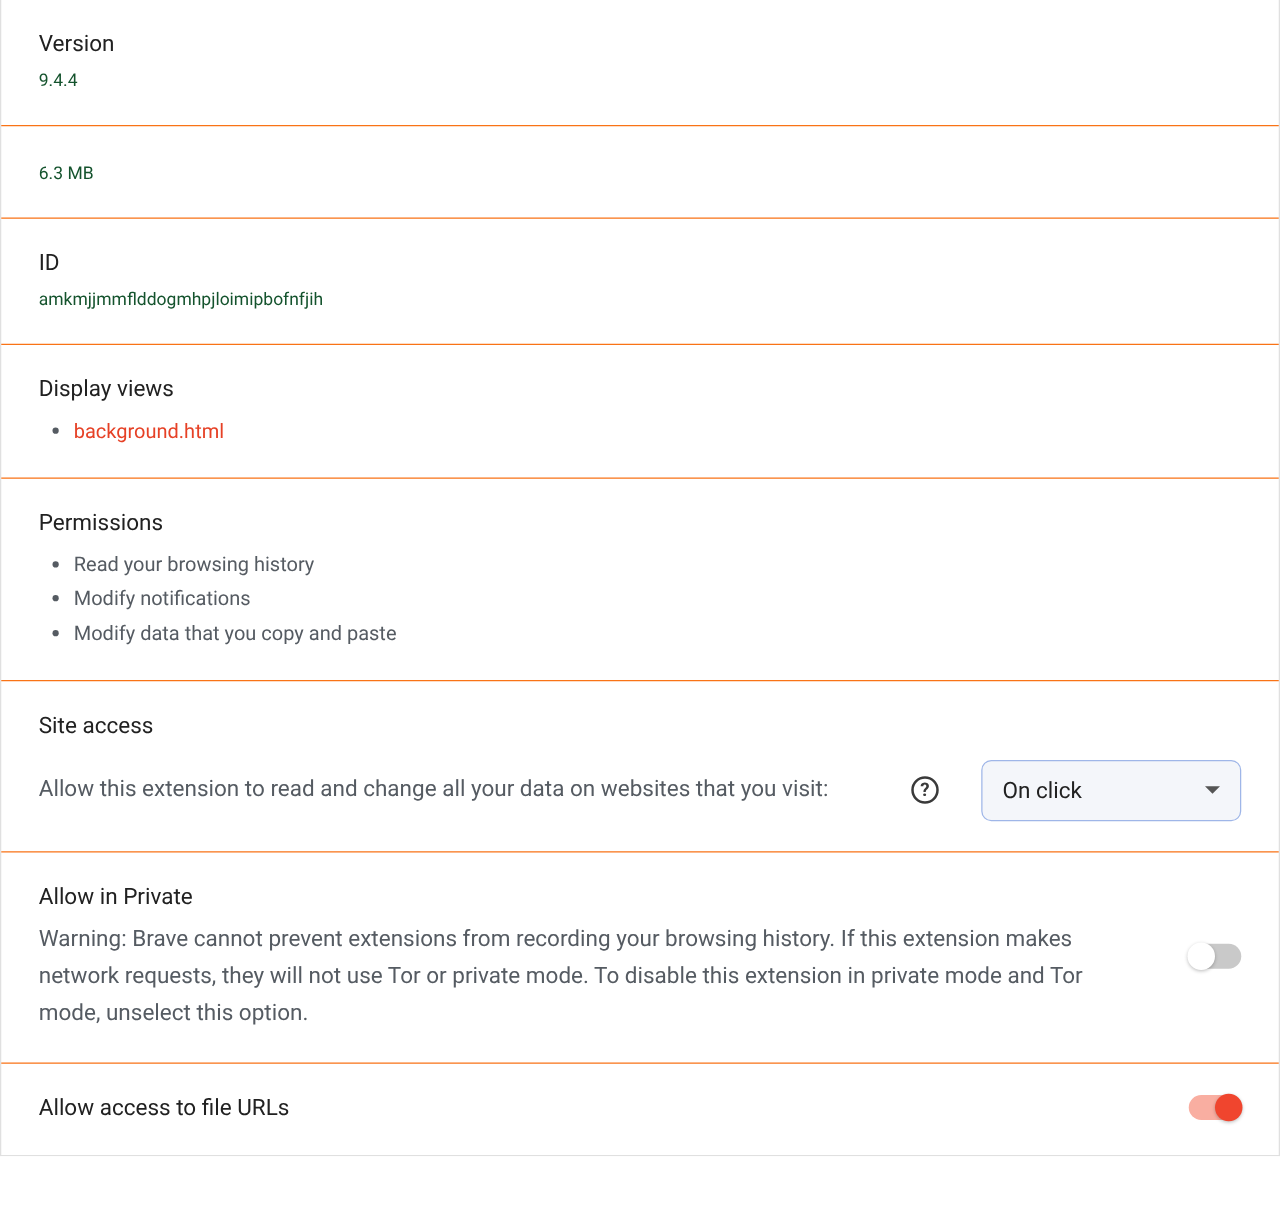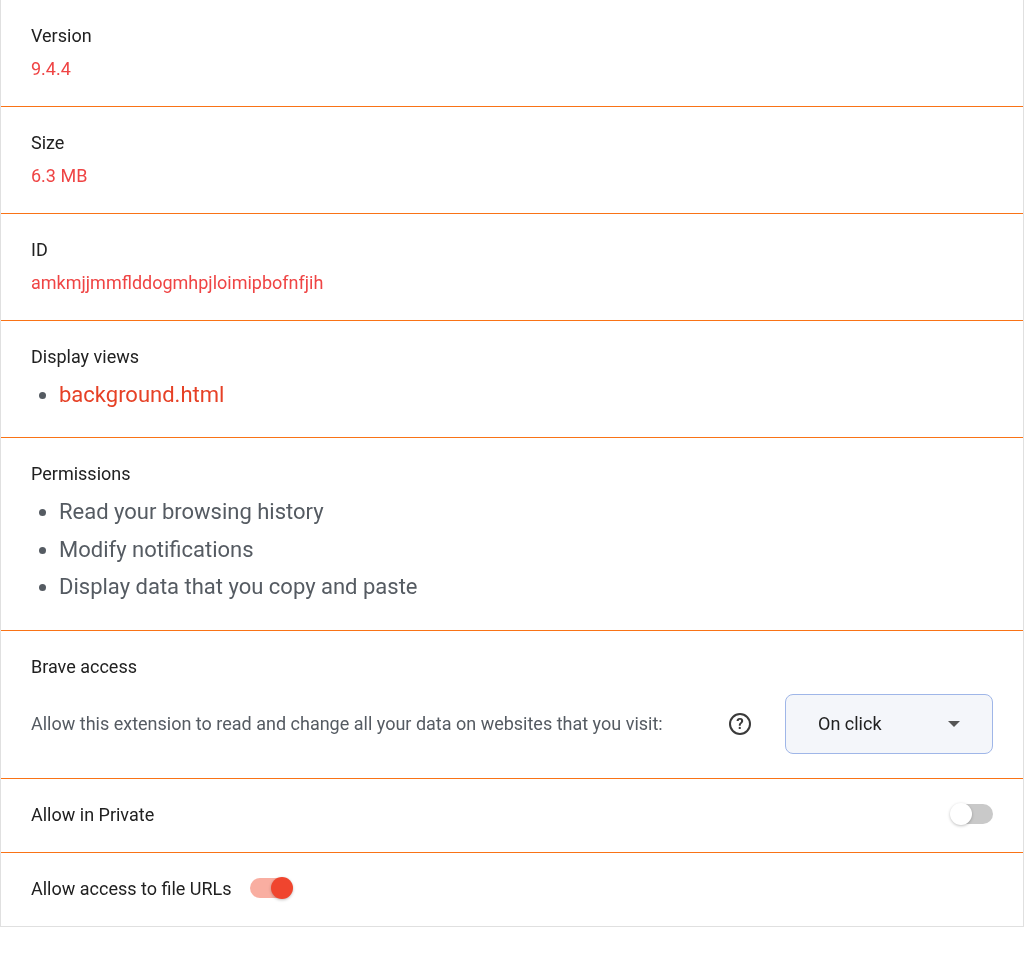--- a/index.html
+++ b/index.html
@@ -25,42 +25,43 @@
   }
   .section:last-child {
     border-bottom: none;
   }
   .section-label {
     font-size: 18px;
     color: #212121;
     line-height: 1.5;
   }
   .section-value {
-    font-size: 18px;
-    color: #ef4444;
+    font-size: 14px;
+    color: #14532d;
     margin-top: 6px;
     line-height: 1.5;
   }
   ul.bullet {
     list-style: disc;
     padding-left: 28px;
     margin-top: 6px;
   }
   ul.bullet li {
-    font-size: 22px;
+    font-size: 16px;
     color: #555b62;
     line-height: 1.7;
   }
   .link {
     color: #e64126;
     cursor: pointer;
   }
   .row {
     display: flex;
     align-items: center;
+    justify-content: space-between;
     gap: 18px;
   }
   .row-left {
     flex: 1;
   }
   .desc {
     font-size: 18px;
     color: #555b62;
     line-height: 1.65;
     margin-top: 6px;
@@ -76,25 +77,25 @@
     justify-content: center;
     font-size: 15px;
     font-weight: 700;
     color: #3a3a3a;
     cursor: pointer;
     flex-shrink: 0;
     margin-right: 4px;
   }
   .select {
     width: 208px;
-    height: 60px;
+    height: 49px;
     border: 1.5px solid #9fb6e8;
     border-radius: 8px;
     background: #f4f6fa;
-    padding: 0 32px;
+    padding: 0 16px;
     display: flex;
     align-items: center;
     justify-content: space-between;
     cursor: pointer;
     flex-shrink: 0;
   }
   .select-text {
     font-size: 18px;
     color: #212121;
   }
@@ -156,21 +157,20 @@
 <body>
 
 <div class="panel">
 
   <div class="section">
     <div class="section-label">Version</div>
     <div class="section-value">9.4.4</div>
   </div>
 
   <div class="section">
-    <div class="section-label">Size</div>
     <div class="section-value">6.3 MB</div>
   </div>
 
   <div class="section">
     <div class="section-label">ID</div>
     <div class="section-value">amkmjjmmflddogmhpjloimipbofnfjih</div>
   </div>
 
   <div class="section">
     <div class="section-label">Display views</div>
@@ -179,40 +179,41 @@
         <span class="link">background.html</span>
       </li>
     </ul>
   </div>
 
   <div class="section">
     <div class="section-label">Permissions</div>
     <ul class="bullet">
       <li>Read your browsing history</li>
       <li>Modify notifications</li>
-      <li>Display data that you copy and paste</li>
+      <li>Modify data that you copy and paste</li>
     </ul>
   </div>
 
   <div class="section">
-    <div class="section-label">Brave access</div>
+    <div class="section-label">Site access</div>
     <div class="site-access-row">
       <div class="site-access-text">Allow this extension to read and change all your data on websites that you visit:</div>
       <span class="help-icon">?</span>
       <div class="select">
         <span class="select-text">On click</span>
         <span class="select-arrow"></span>
       </div>
     </div>
   </div>
 
   <div class="section">
     <div class="row">
       <div class="row-left">
         <div class="section-label">Allow in Private</div>
+        <div class="desc">Warning: Brave cannot prevent extensions from recording your browsing history. If this extension makes network requests, they will not use Tor or private mode. To disable this extension in private mode and Tor mode, unselect this option.</div>
       </div>
       <div class="toggle off">
         <div class="knob"></div>
       </div>
     </div>
   </div>
 
   <div class="section">
     <div class="row">
       <div class="section-label">Allow access to file URLs</div>

